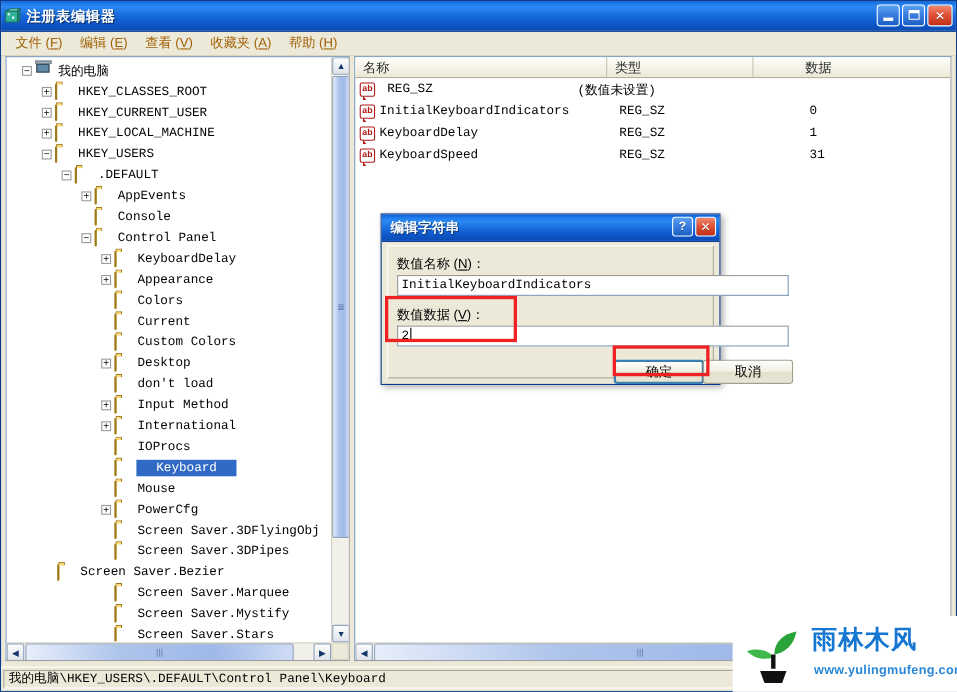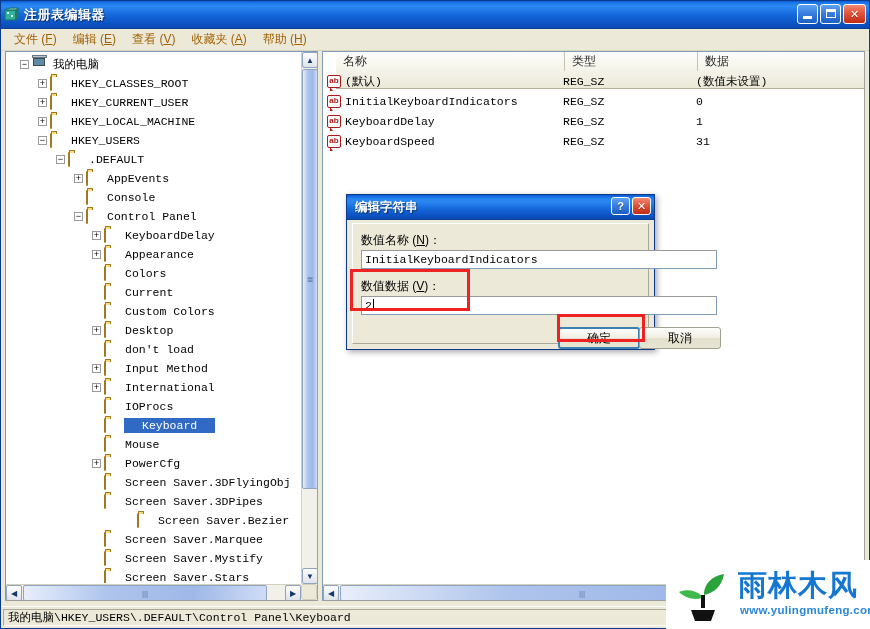--- a/index.html
+++ b/index.html
@@ -138,23 +138,23 @@
   .sb-thumb{
     position:absolute;
     background:linear-gradient(90deg,#e8eefb,#aec4ec 35%,#9fb8e8 70%,#cfdcf6);
     border:1px solid #8ea4c0;box-sizing:border-box;border-radius:2px;
   }
   .grip{position:absolute;left:50%;top:50%;transform:translate(-50%,-50%);
     color:#5c78a8;font-size:8px;letter-spacing:0px;}
 
   
   .lv-head{
-    position:absolute;left:13px;top:0;right:0;height:37px;
+    position:absolute;left:0;top:0;right:0;height:19px;
     background:linear-gradient(180deg,#fdfdfb,#ece9d8);
-    border-bottom:1px solid #b5b09a;display:flex;box-sizing:border-box;
+    border-bottom:1px solid #b5b09a;display:flex;box-sizing:border-box;align-items:center;
   }
   .lv-col{
     position:relative;height:19px;line-height:18px;
     font-size:12px;color:#2b2b2b;padding-left:7px;box-sizing:border-box;
     border-right:1px solid #c6c2ae;cursor:default;
   }
   .lv-body{position:absolute;left:0;top:19px;right:0;bottom:17px;overflow:hidden;}
   .lv-row{
     height:20px;display:flex;align-items:center;
     font-family:"Liberation Mono","DejaVu Sans Mono",monospace;
@@ -167,21 +167,21 @@
     font-family:"Liberation Sans",sans-serif;
     font-size:8px;font-weight:bold;color:#b01818;
     line-height:10px;text-align:center;
   }
   .ab-ico:after{
     content:"";position:absolute;left:2px;bottom:-4px;
     border-left:3px solid #b01818;border-top:4px solid transparent;
   }
   .c-name{width:229px;overflow:hidden;box-sizing:border-box;}
   .c-type{width:133px;padding-left:7px;box-sizing:border-box;}
-  .c-data{flex:1;padding-left:7px;box-sizing:border-box;}
+  .c-data{flex:1;padding-left:7px;box-sizing:border-box;margin-left:40px;}
 
   
   .statusbar{
     position:absolute;left:0;right:0;bottom:0;height:22px;
     background:#ece9d8;border-top:1px solid #ffffff;
     display:flex;align-items:flex-start;box-sizing:border-box;
   }
   .status-cell{
     margin:2px 0 2px 2px;height:17px;line-height:16px;
     border:1px solid #aca899;border-right-color:#fff;border-bottom-color:#fff;
@@ -255,21 +255,21 @@
   }
 
   
   .watermark{
     position:absolute;left:666px;top:560px;width:204px;height:69px;
     background:#ffffff;overflow:hidden;
   }
   .wm-logo{position:absolute;left:8px;top:8px;width:58px;height:54px;}
   .wm-text{
     position:absolute;left:72px;top:6px;
-    font-size:29px;font-weight:bold;color:#1577d1;
+    font-size:23px;font-weight:bold;color:#1577d1;
     letter-spacing:1px;white-space:nowrap;
     font-family:"DejaVu Sans","Liberation Sans",sans-serif;
   }
   .wm-url{
     position:absolute;left:74px;top:44px;
     font-size:11.5px;font-weight:bold;color:#2a87d8;
     letter-spacing:.3px;white-space:nowrap;
   }
 </style>
 </head>
@@ -428,21 +428,21 @@
             <div class="tnode" style="padding-left: 86px;">
               <span class="exp none"></span>
               <span class="ico"><span class="folder"></span></span>
               <span class="lbl">Screen Saver.3DFlyingObj</span>
             </div>
             <div class="tnode" style="padding-left: 86px;">
               <span class="exp none"></span>
               <span class="ico"><span class="folder"></span></span>
               <span class="lbl">Screen Saver.3DPipes</span>
             </div>
-            <div class="tnode" style="padding-left: 119px;">
+            <div class="tnode" style="padding-left: 34px;">
               <span class="exp none"></span>
               <span class="ico"><span class="folder"></span></span>
               <span class="lbl">Screen Saver.Bezier</span>
             </div>
             <div class="tnode" style="padding-left: 86px;">
               <span class="exp none"></span>
               <span class="ico"><span class="folder"></span></span>
               <span class="lbl">Screen Saver.Marquee</span>
             </div>
             <div class="tnode" style="padding-left: 86px;">
@@ -484,21 +484,20 @@
 
       <div class="pane-right">
         <div class="lv-head">
           <div class="lv-col c-name">名称</div>
           <div class="lv-col c-type">类型</div>
           <div class="lv-col c-data" style="border-right:none;">数据</div>
         </div>
         <div class="lv-body" id="lvbody">
             <div class="lv-row">
               <span class="ab-ico">ab</span>
-              <span class="c-name" style="width: 211px;">(默认)</span>
               <span class="c-type">REG_SZ</span>
               <span class="c-data">(数值未设置)</span>
             </div>
             <div class="lv-row">
               <span class="ab-ico">ab</span>
               <span class="c-name" style="width: 211px;">InitialKeyboardIndicators</span>
               <span class="c-type">REG_SZ</span>
               <span class="c-data">0</span>
             </div>
             <div class="lv-row">

